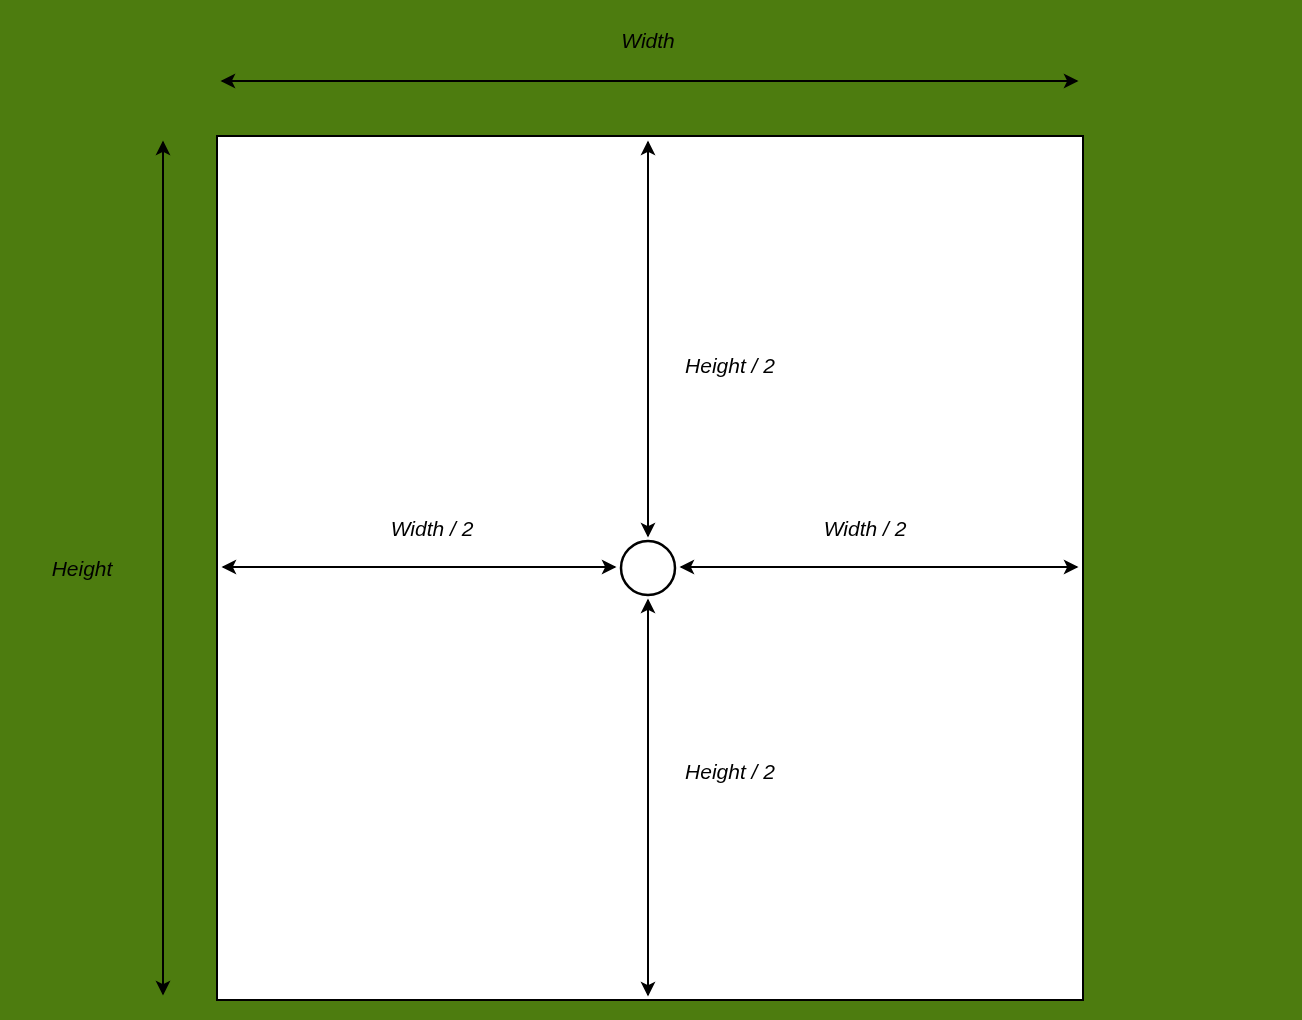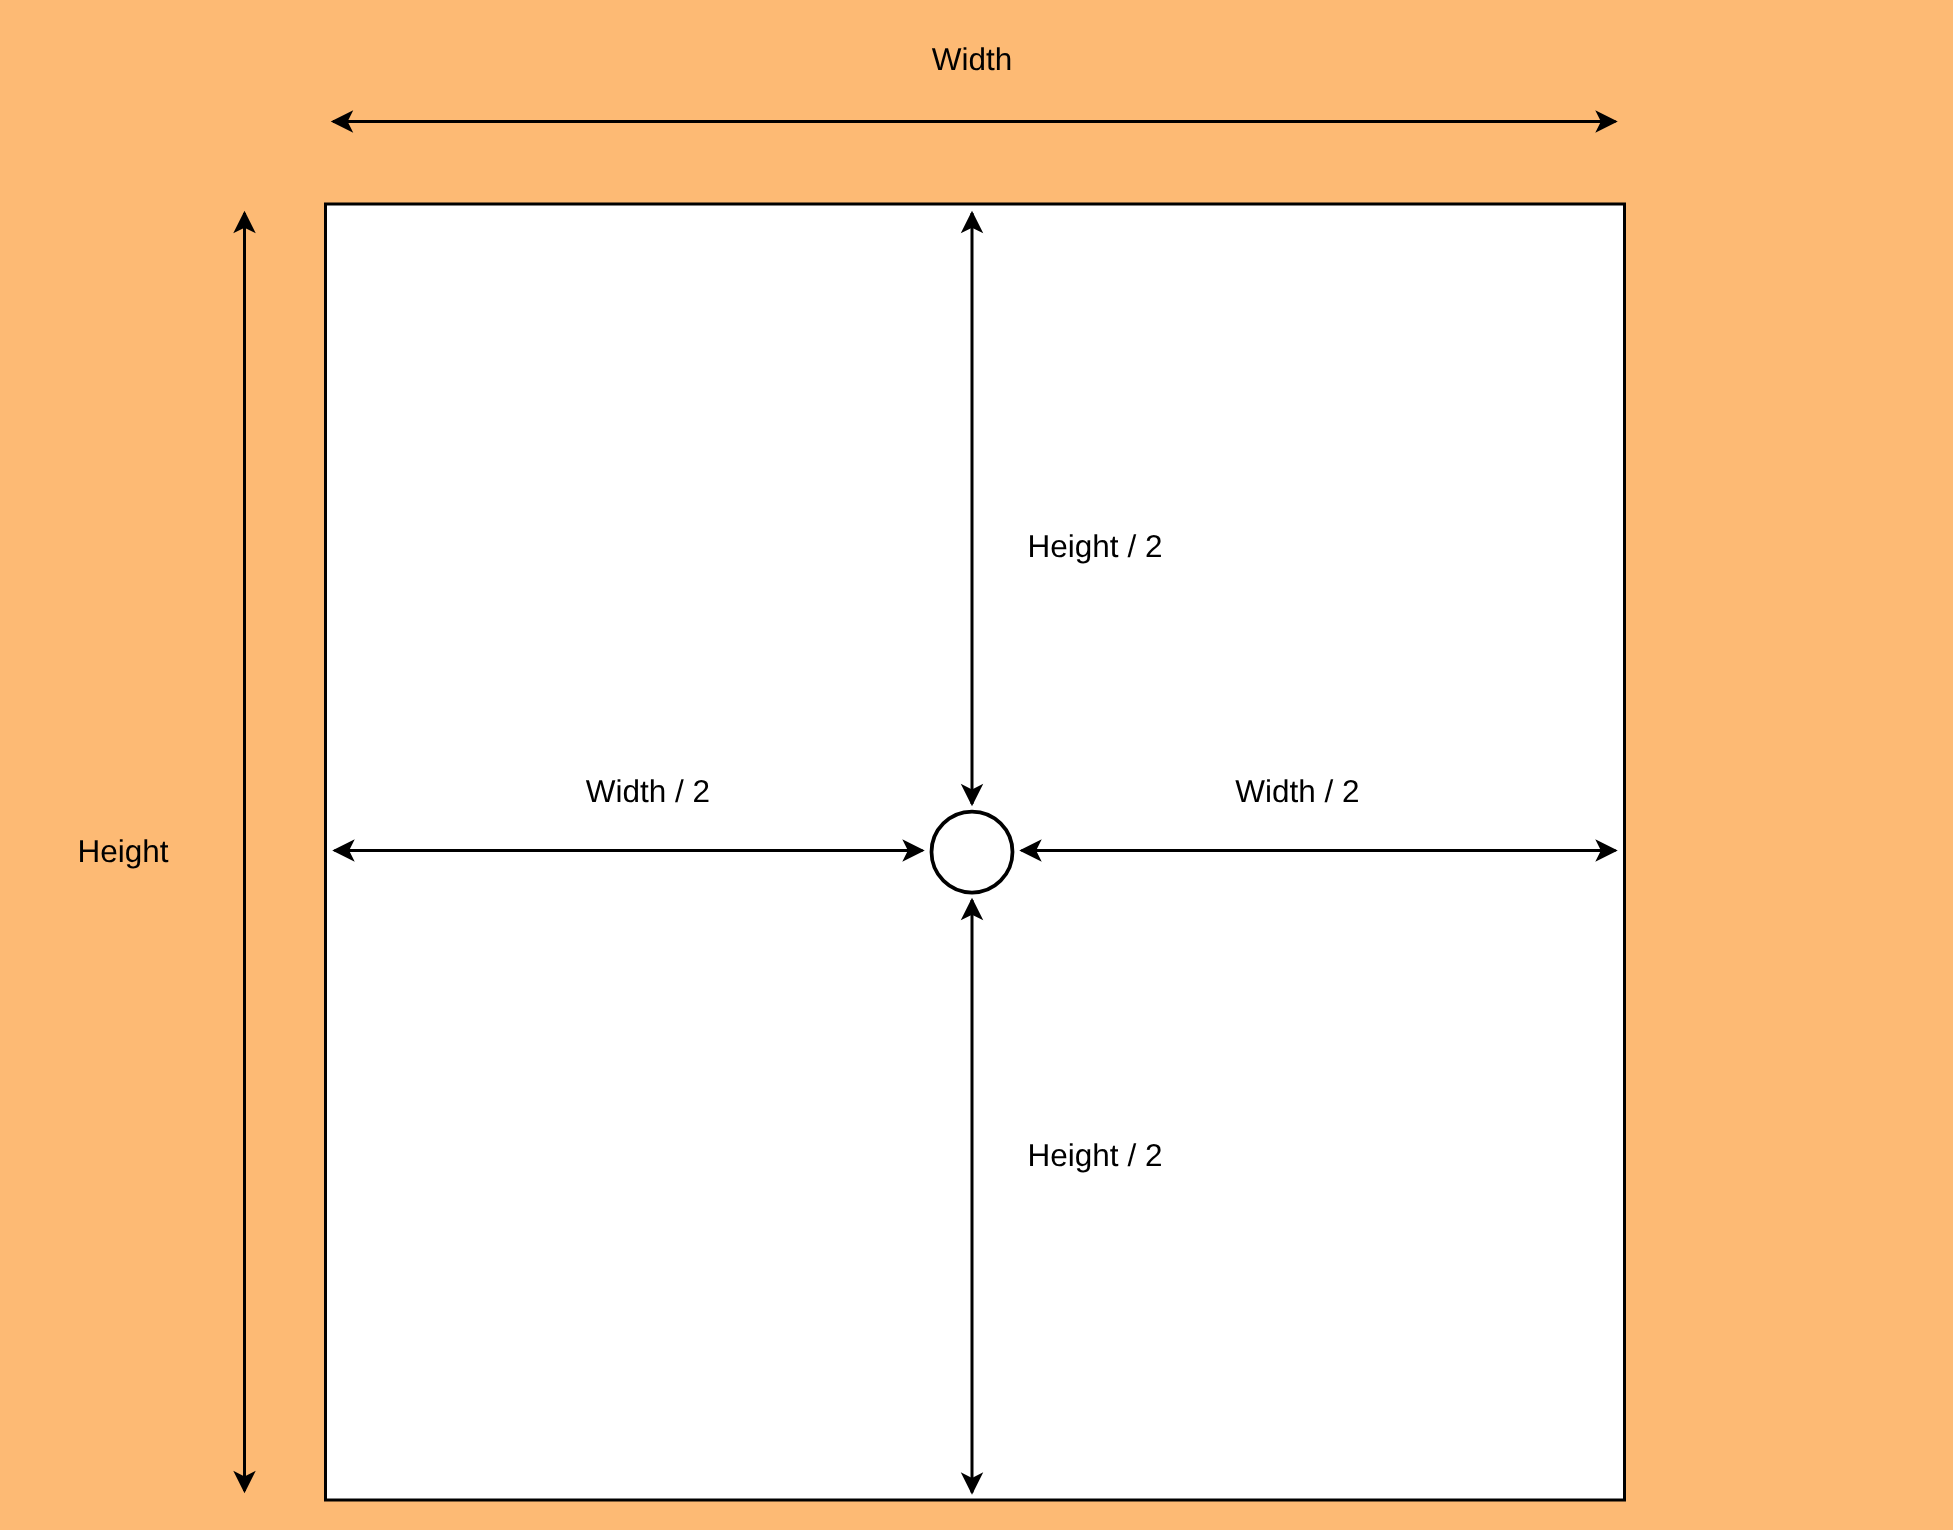--- a/index.html
+++ b/index.html
@@ -4,22 +4,23 @@
 <style>
   html, body {
     margin: 0;
     padding: 0;
     background: #ffffff;
   }
   .canvas {
     position: relative;
     width: 1302px;
     height: 1020px;
-    background: #fdba74;
+    background: #4d7c0f;
     overflow: hidden;
+    font-style: italic;
   }
   svg {
     display: block;
   }
   text {
     font-family: "Liberation Sans", sans-serif;
     font-size: 21px;
     fill: #000000;
   }
 </style>

